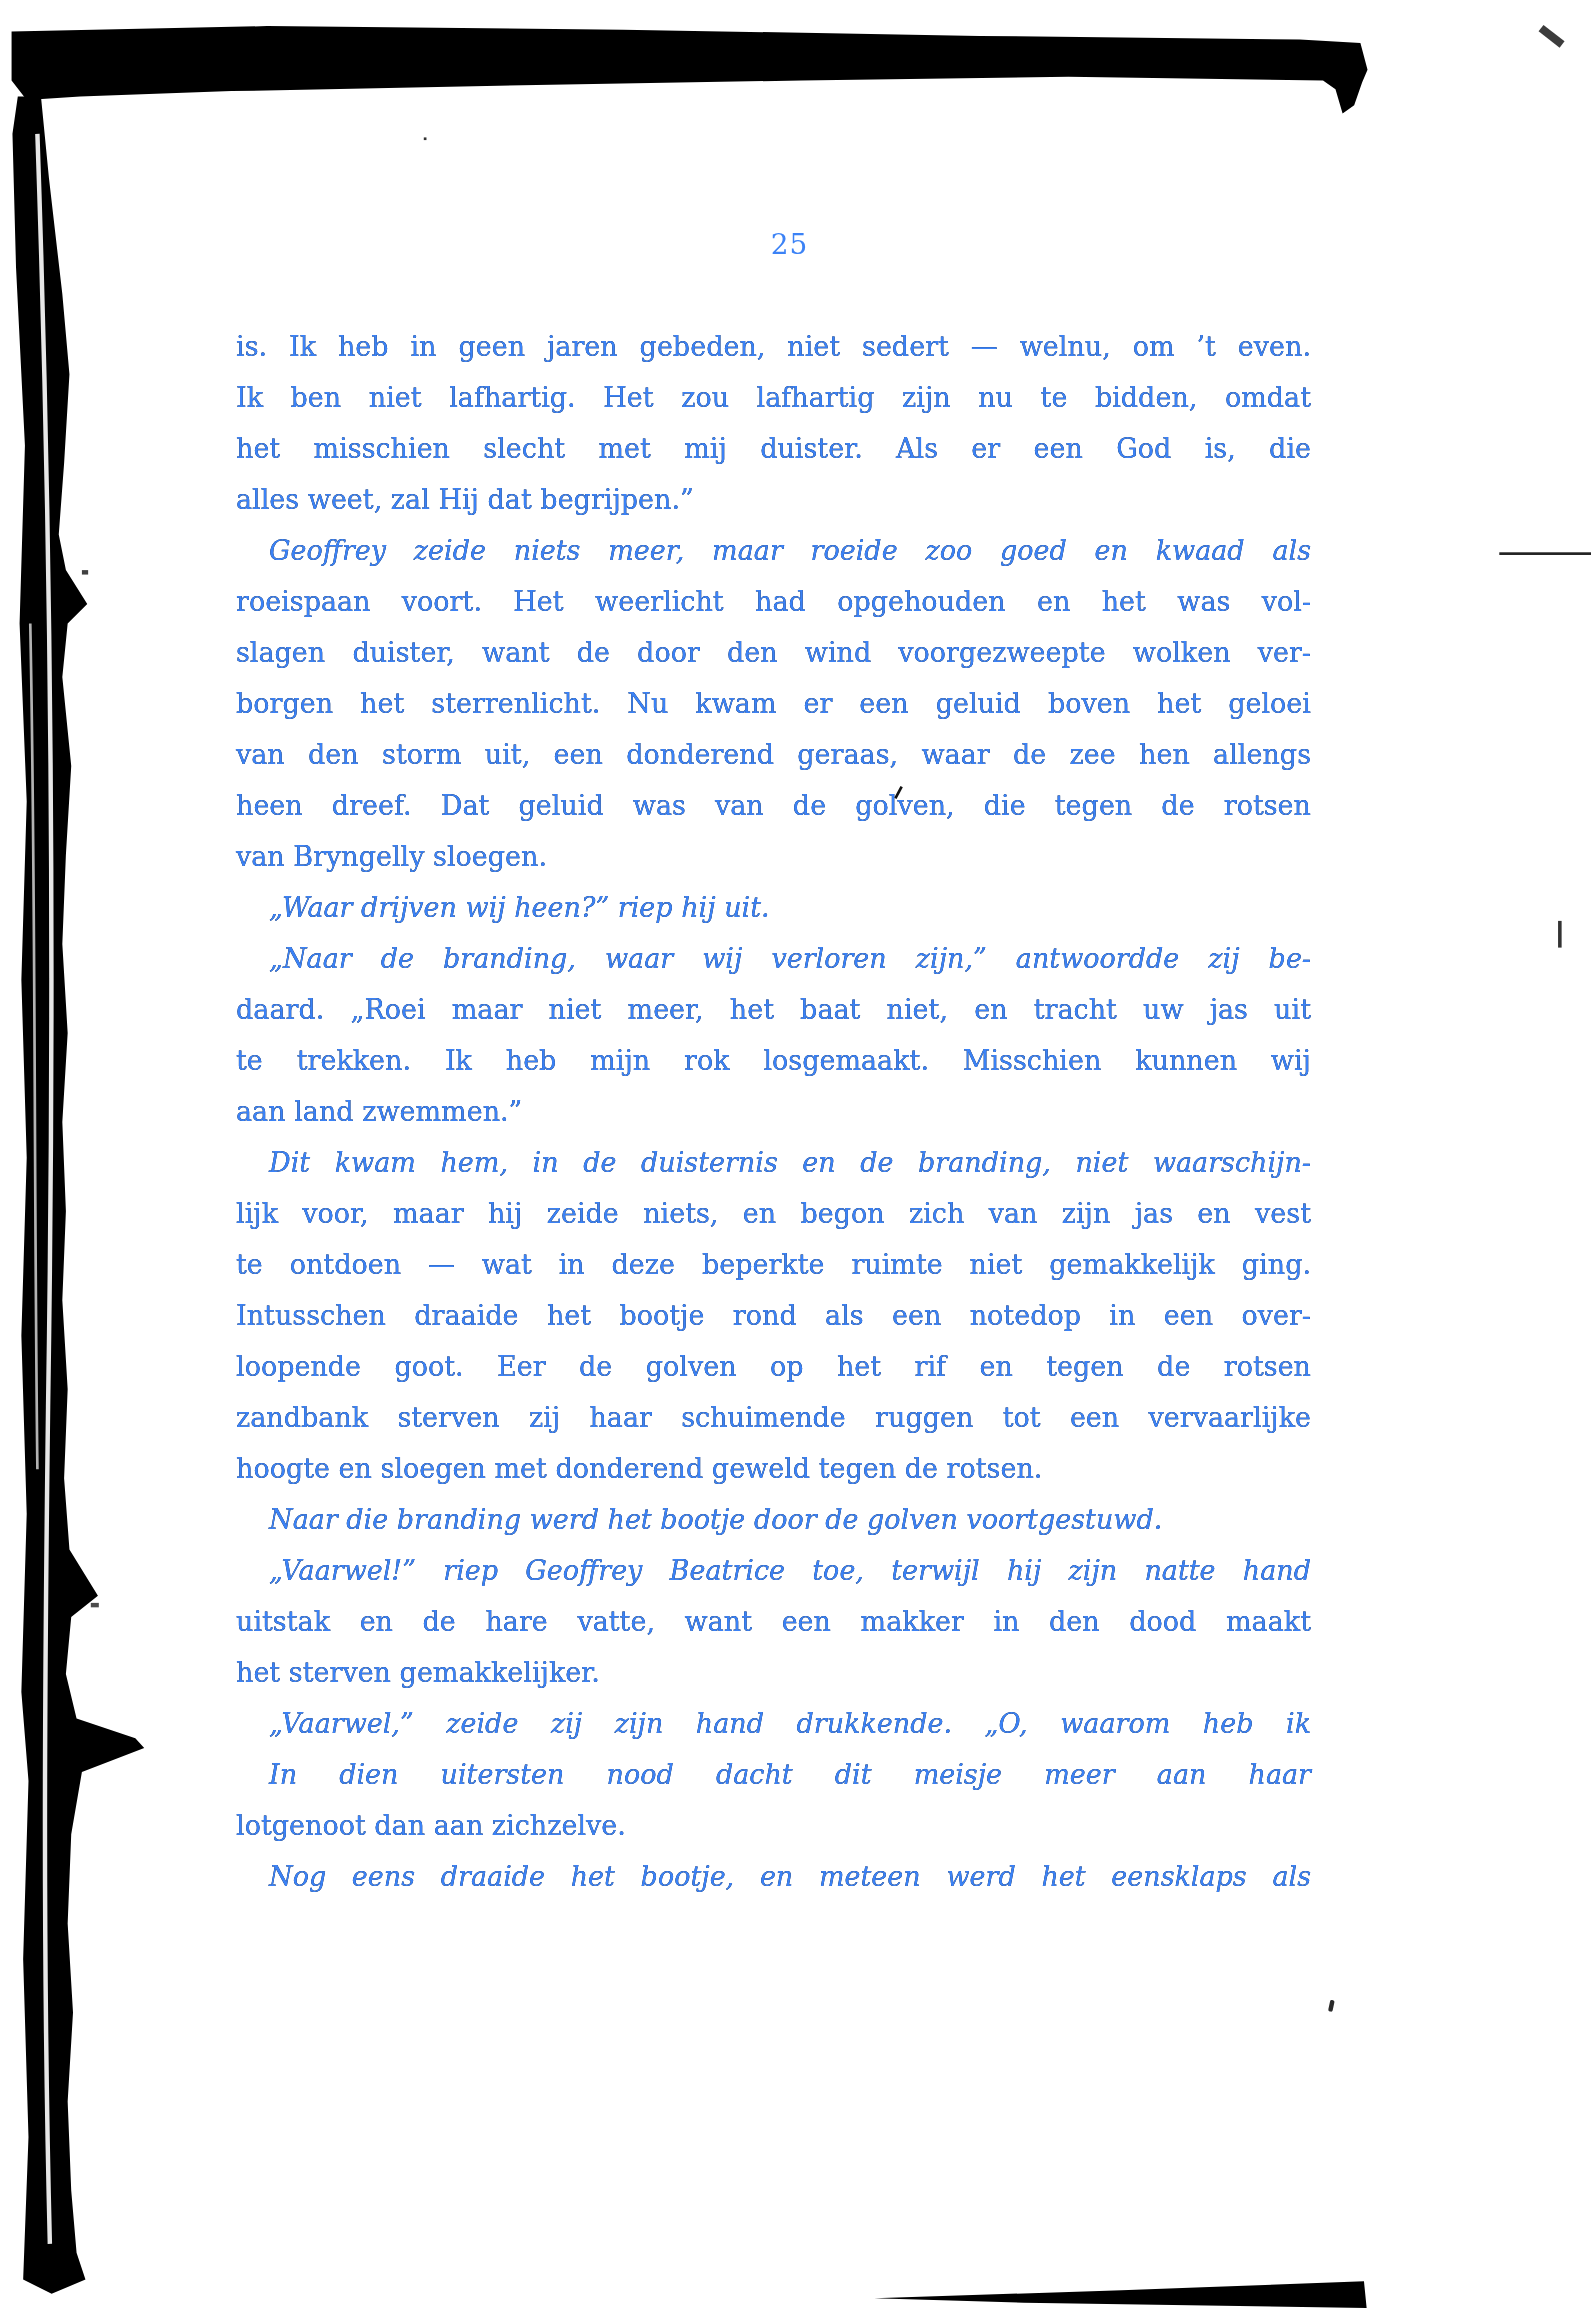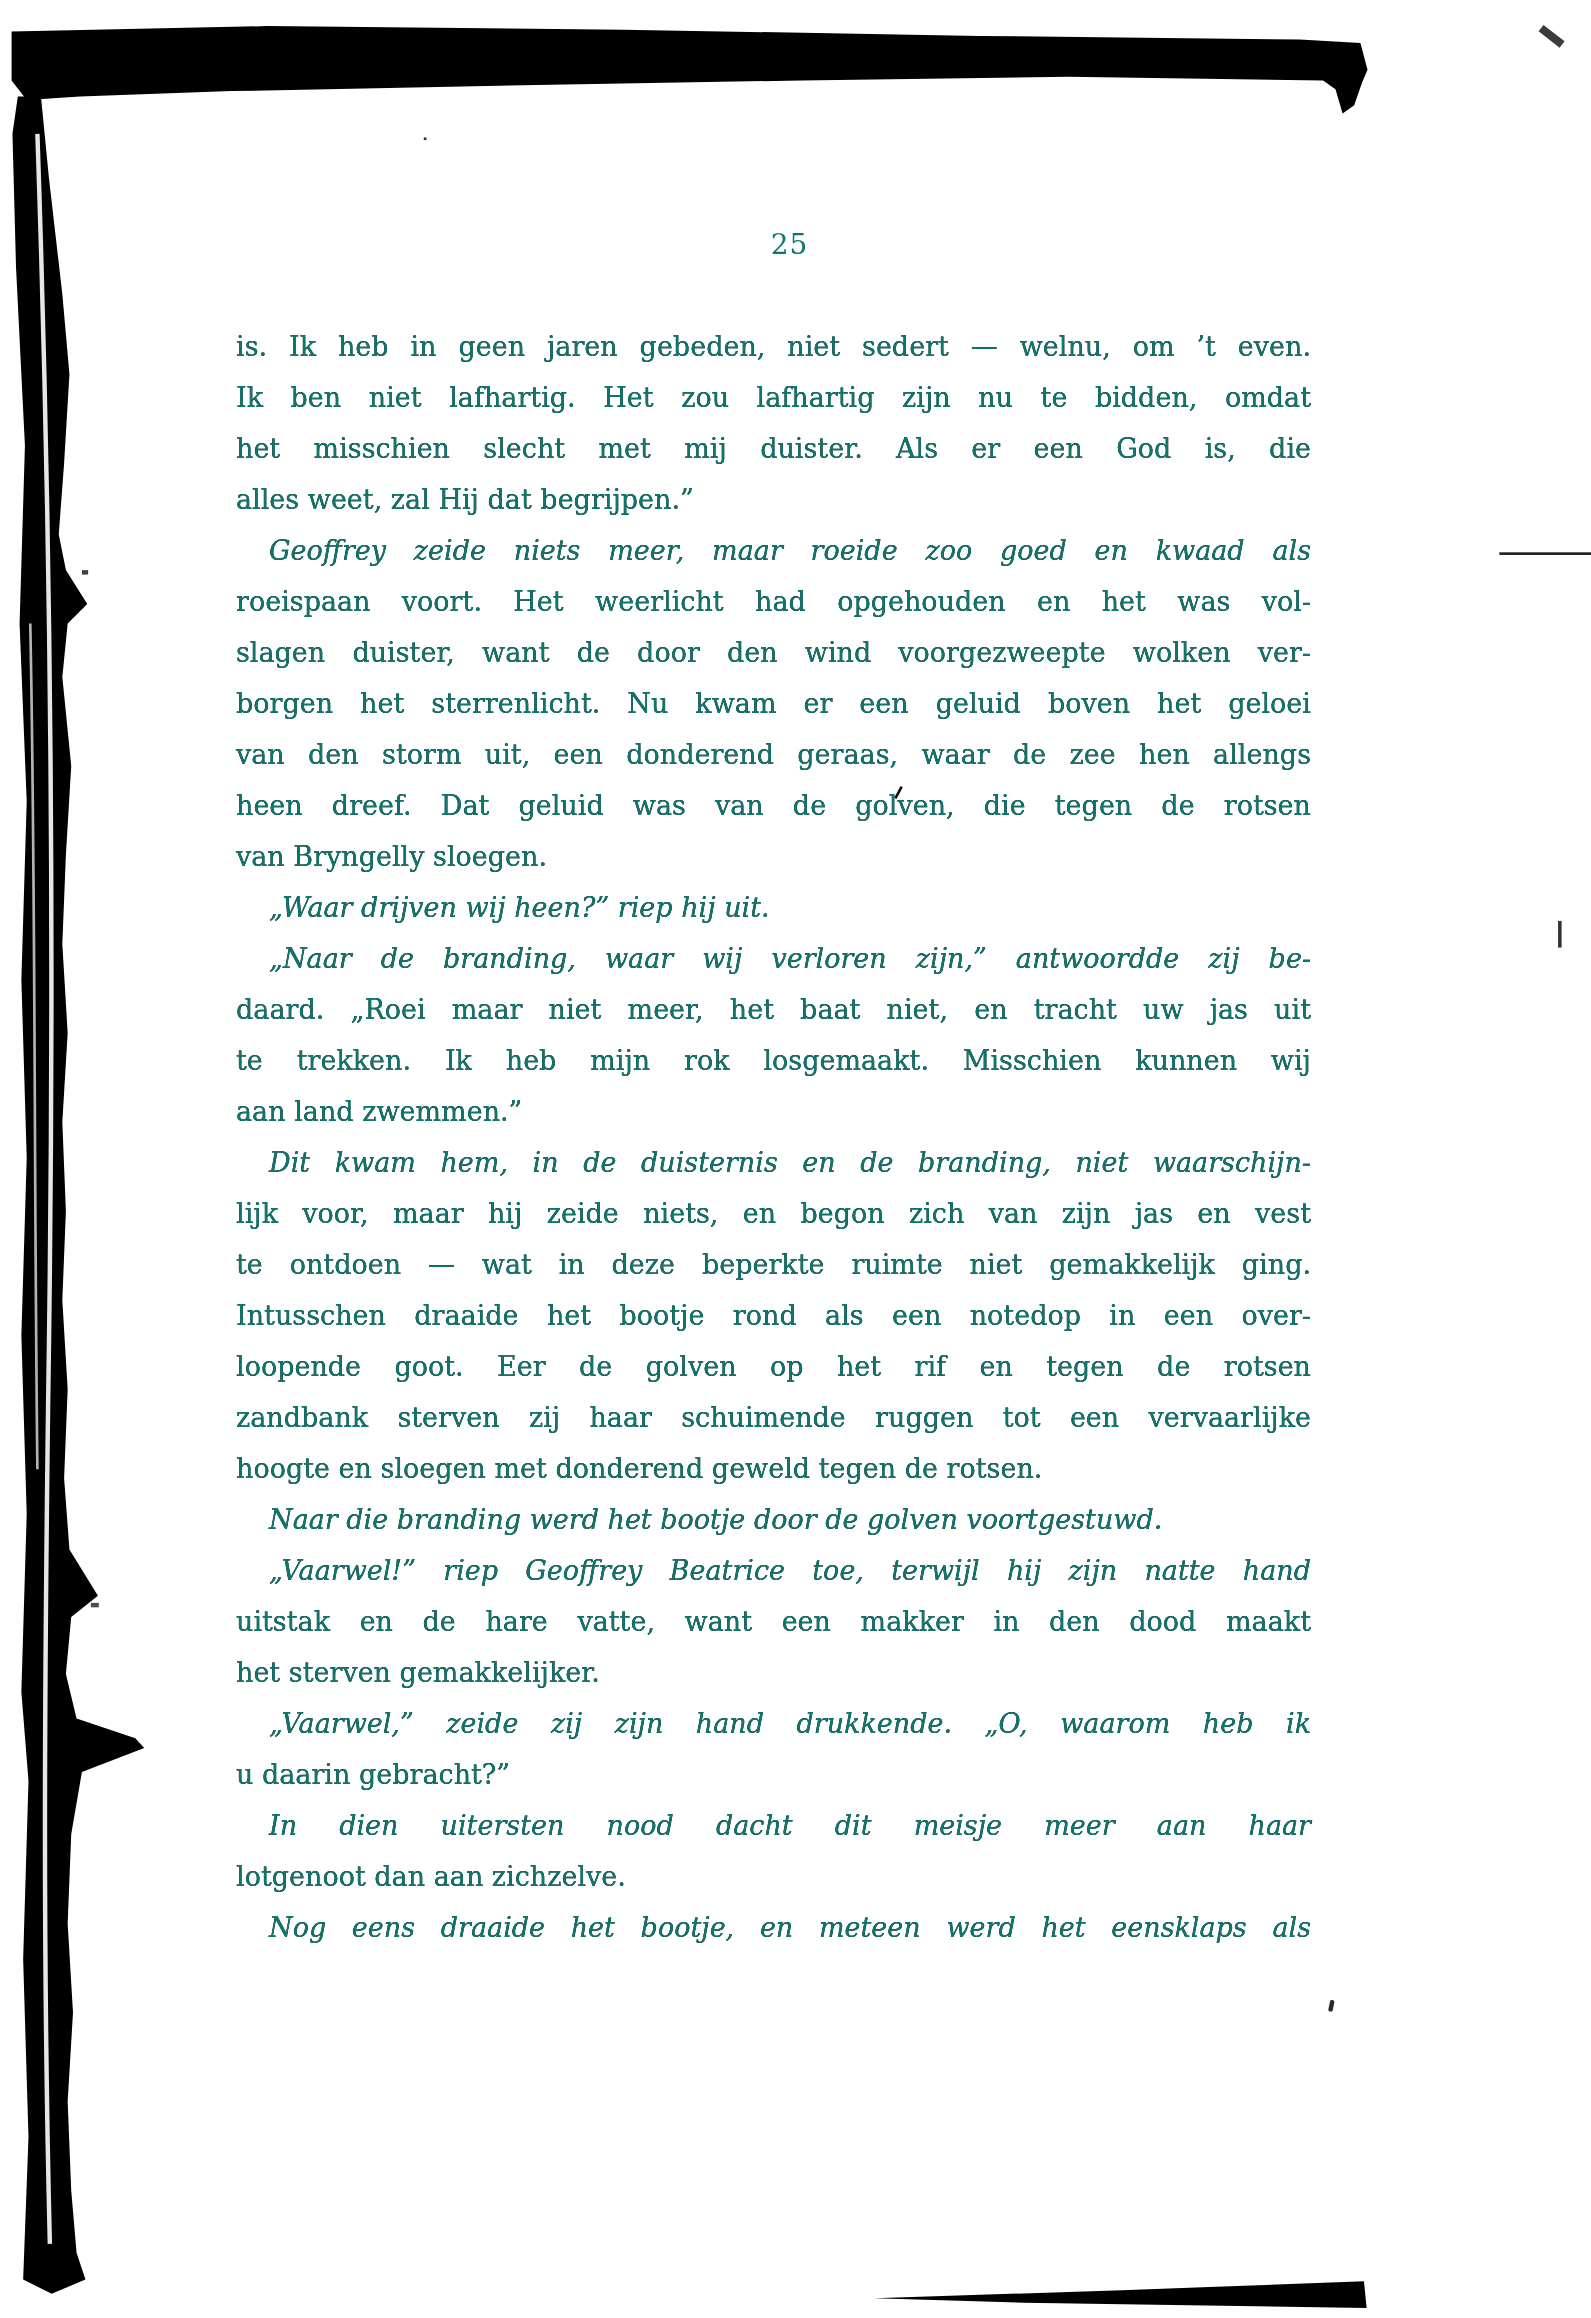--- a/index.html
+++ b/index.html
@@ -2,21 +2,21 @@
 <html style="font-size:14.2px"><head>
 <meta charset="utf-8">
 <style>
   html,body{margin:0;padding:0;background:#e8e8e8;}
   .page{
     position:relative;
     width:1591px;height:2319px;
     background:#ffffff;
     overflow:hidden;
     font-family:"DejaVu Serif","Liberation Serif",serif;
-    color:#0f766e;
+    color:#3b82f6;
   }
   .artifact-layer{position:absolute;left:0;top:0;width:1591px;height:2319px;pointer-events:none;}
   .pagenum{
     position:absolute;left:252px;top:228px;width:1075px;
     text-align:center;font-size:28px;letter-spacing:0.9px;
   }
   .textblock{
     position:absolute;left:236px;top:321px;width:1075px;
     font-size:27px;
     text-shadow:0 0 0.4px #000;
@@ -86,20 +86,19 @@
     <div class="ln">te ontdoen — wat in deze beperkte ruimte niet gemakkelijk ging.</div>
     <div class="ln">Intusschen draaide het bootje rond als een notedop in een over-</div>
     <div class="ln">loopende goot.  Eer de golven op het rif en tegen de rotsen</div>
     <div class="ln">zandbank sterven zij haar schuimende ruggen tot een vervaarlijke</div>
     <div class="ln e">hoogte en sloegen met donderend geweld tegen de rotsen.</div>
     <div class="ln e ind">Naar die branding werd het bootje door de golven voortgestuwd.</div>
     <div class="ln ind">„Vaarwel!” riep Geoffrey Beatrice toe, terwijl hij zijn natte hand</div>
     <div class="ln">uitstak en de hare vatte, want een makker in den dood maakt</div>
     <div class="ln e">het sterven gemakkelijker.</div>
     <div class="ln ind">„Vaarwel,” zeide zij zijn hand drukkende. „O, waarom heb ik</div>
-    <div class="ln e">u daarin gebracht?”</div>
     <div class="ln ind">In dien uitersten nood dacht dit meisje meer aan haar</div>
     <div class="ln e">lotgenoot dan aan zichzelve.</div>
     <div class="ln ind">Nog eens draaide het bootje, en meteen werd het eensklaps als</div>
   </div>
 
 </div>
 
 
 </body></html>

